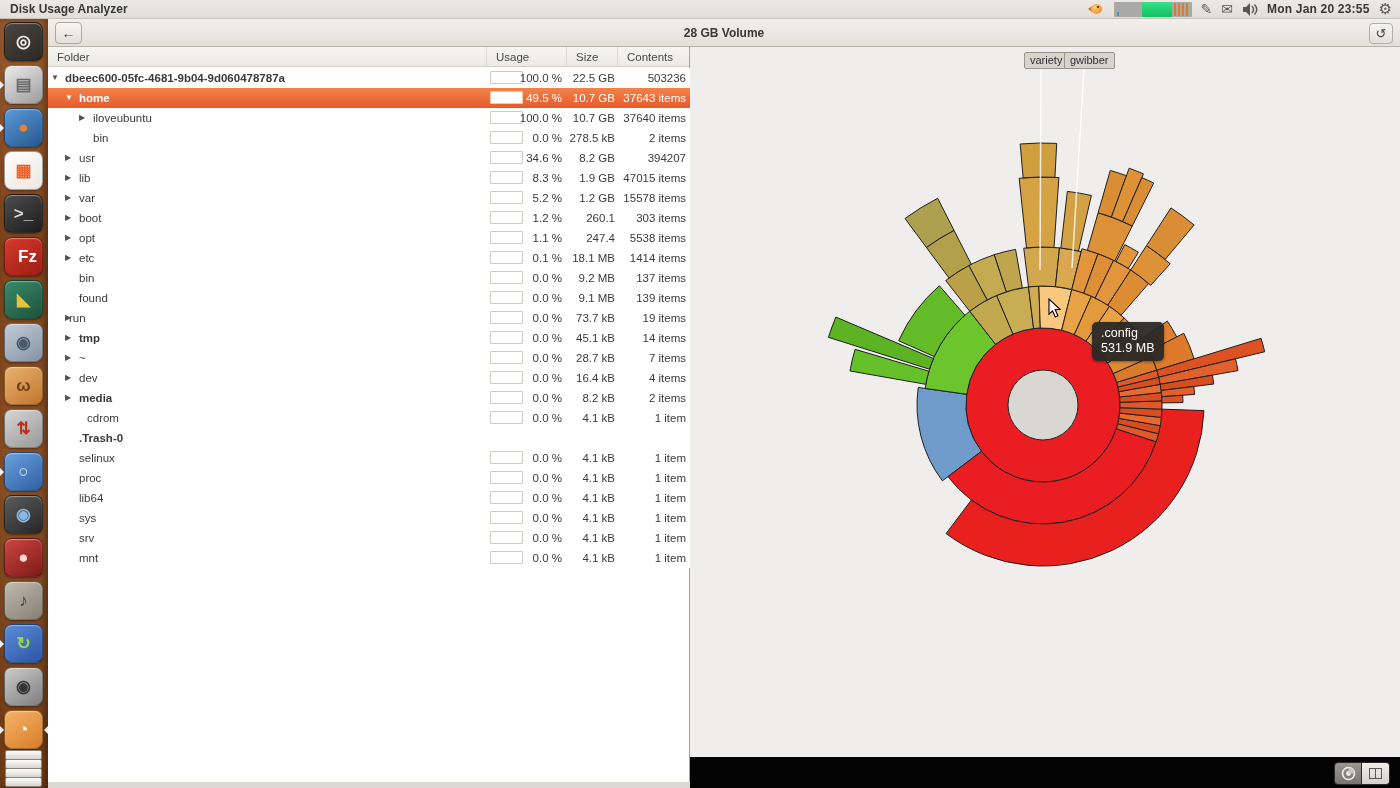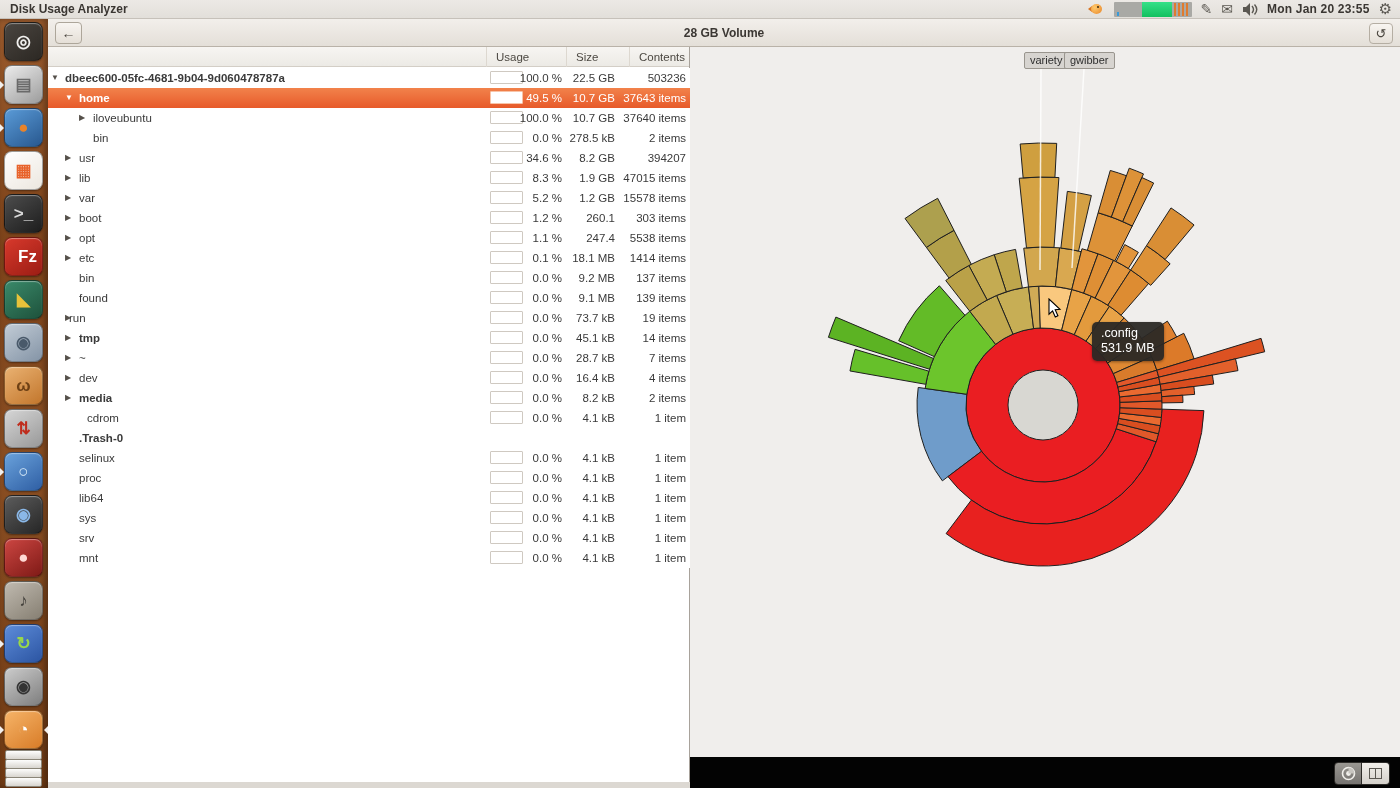--- a/index.html
+++ b/index.html
@@ -191,23 +191,24 @@
     </div>
 
   <div id="toolbar">
     <div id="back-button">←</div>
     <div id="volume-title">28 GB Volume</div>
     <div id="reload-button">↺</div>
   </div>
 
   <div id="tree-panel">
     <div id="tree-header">
+      <div class="hcell first" style="left:0;width:438px">Folder</div>
       <div class="hcell" style="left:438px;width:80px">Usage</div>
       <div class="hcell" style="left:518px;width:51px">Size</div>
-      <div class="hcell" style="left:581px;width:73px">Contents</div>
+      <div class="hcell" style="left:569px;width:73px">Contents</div>
     </div>
     <div id="tree-rows">
         <div class="trow">
           <span class="expander" style="left: 3px;">▼</span>
           <span class="fname" style="left: 17px; font-weight: bold;">dbeec600-05fc-4681-9b04-9d060478787a</span>
           <span class="ubar"></span>
           <span class="uval">100.0 %</span>
           <span class="sval">22.5 GB</span>
           <span class="cval">503236 items</span>
         </div>

